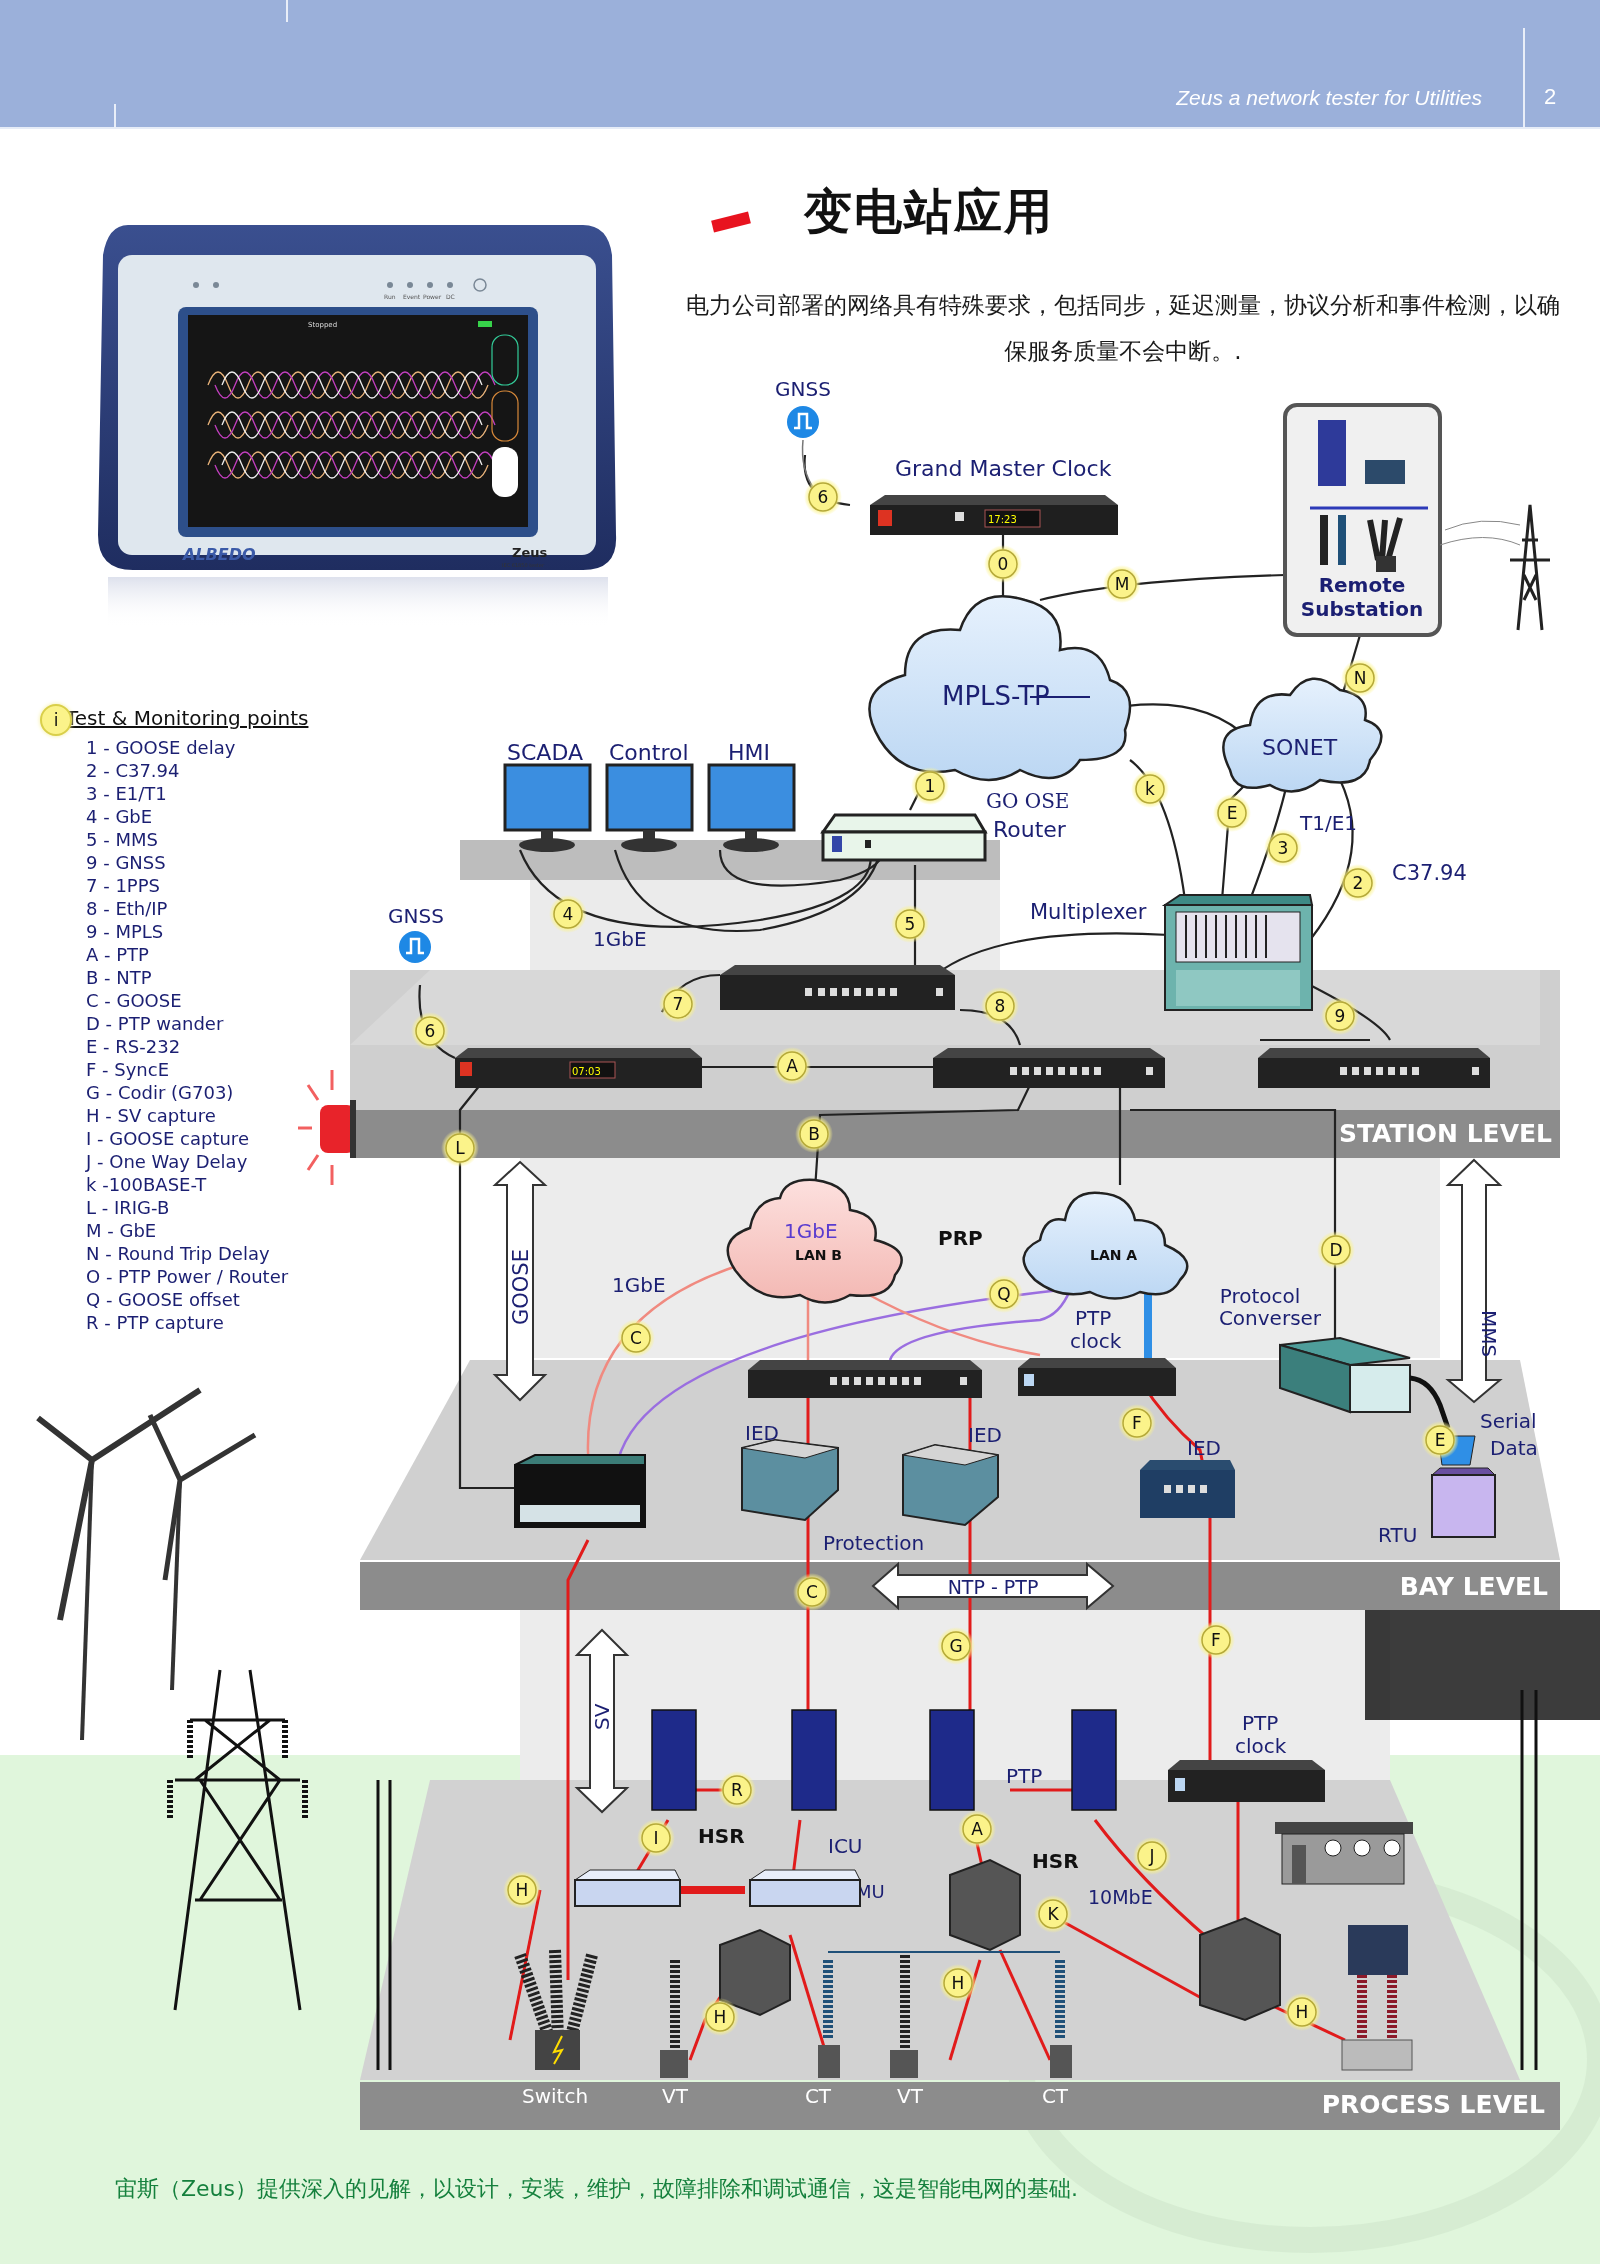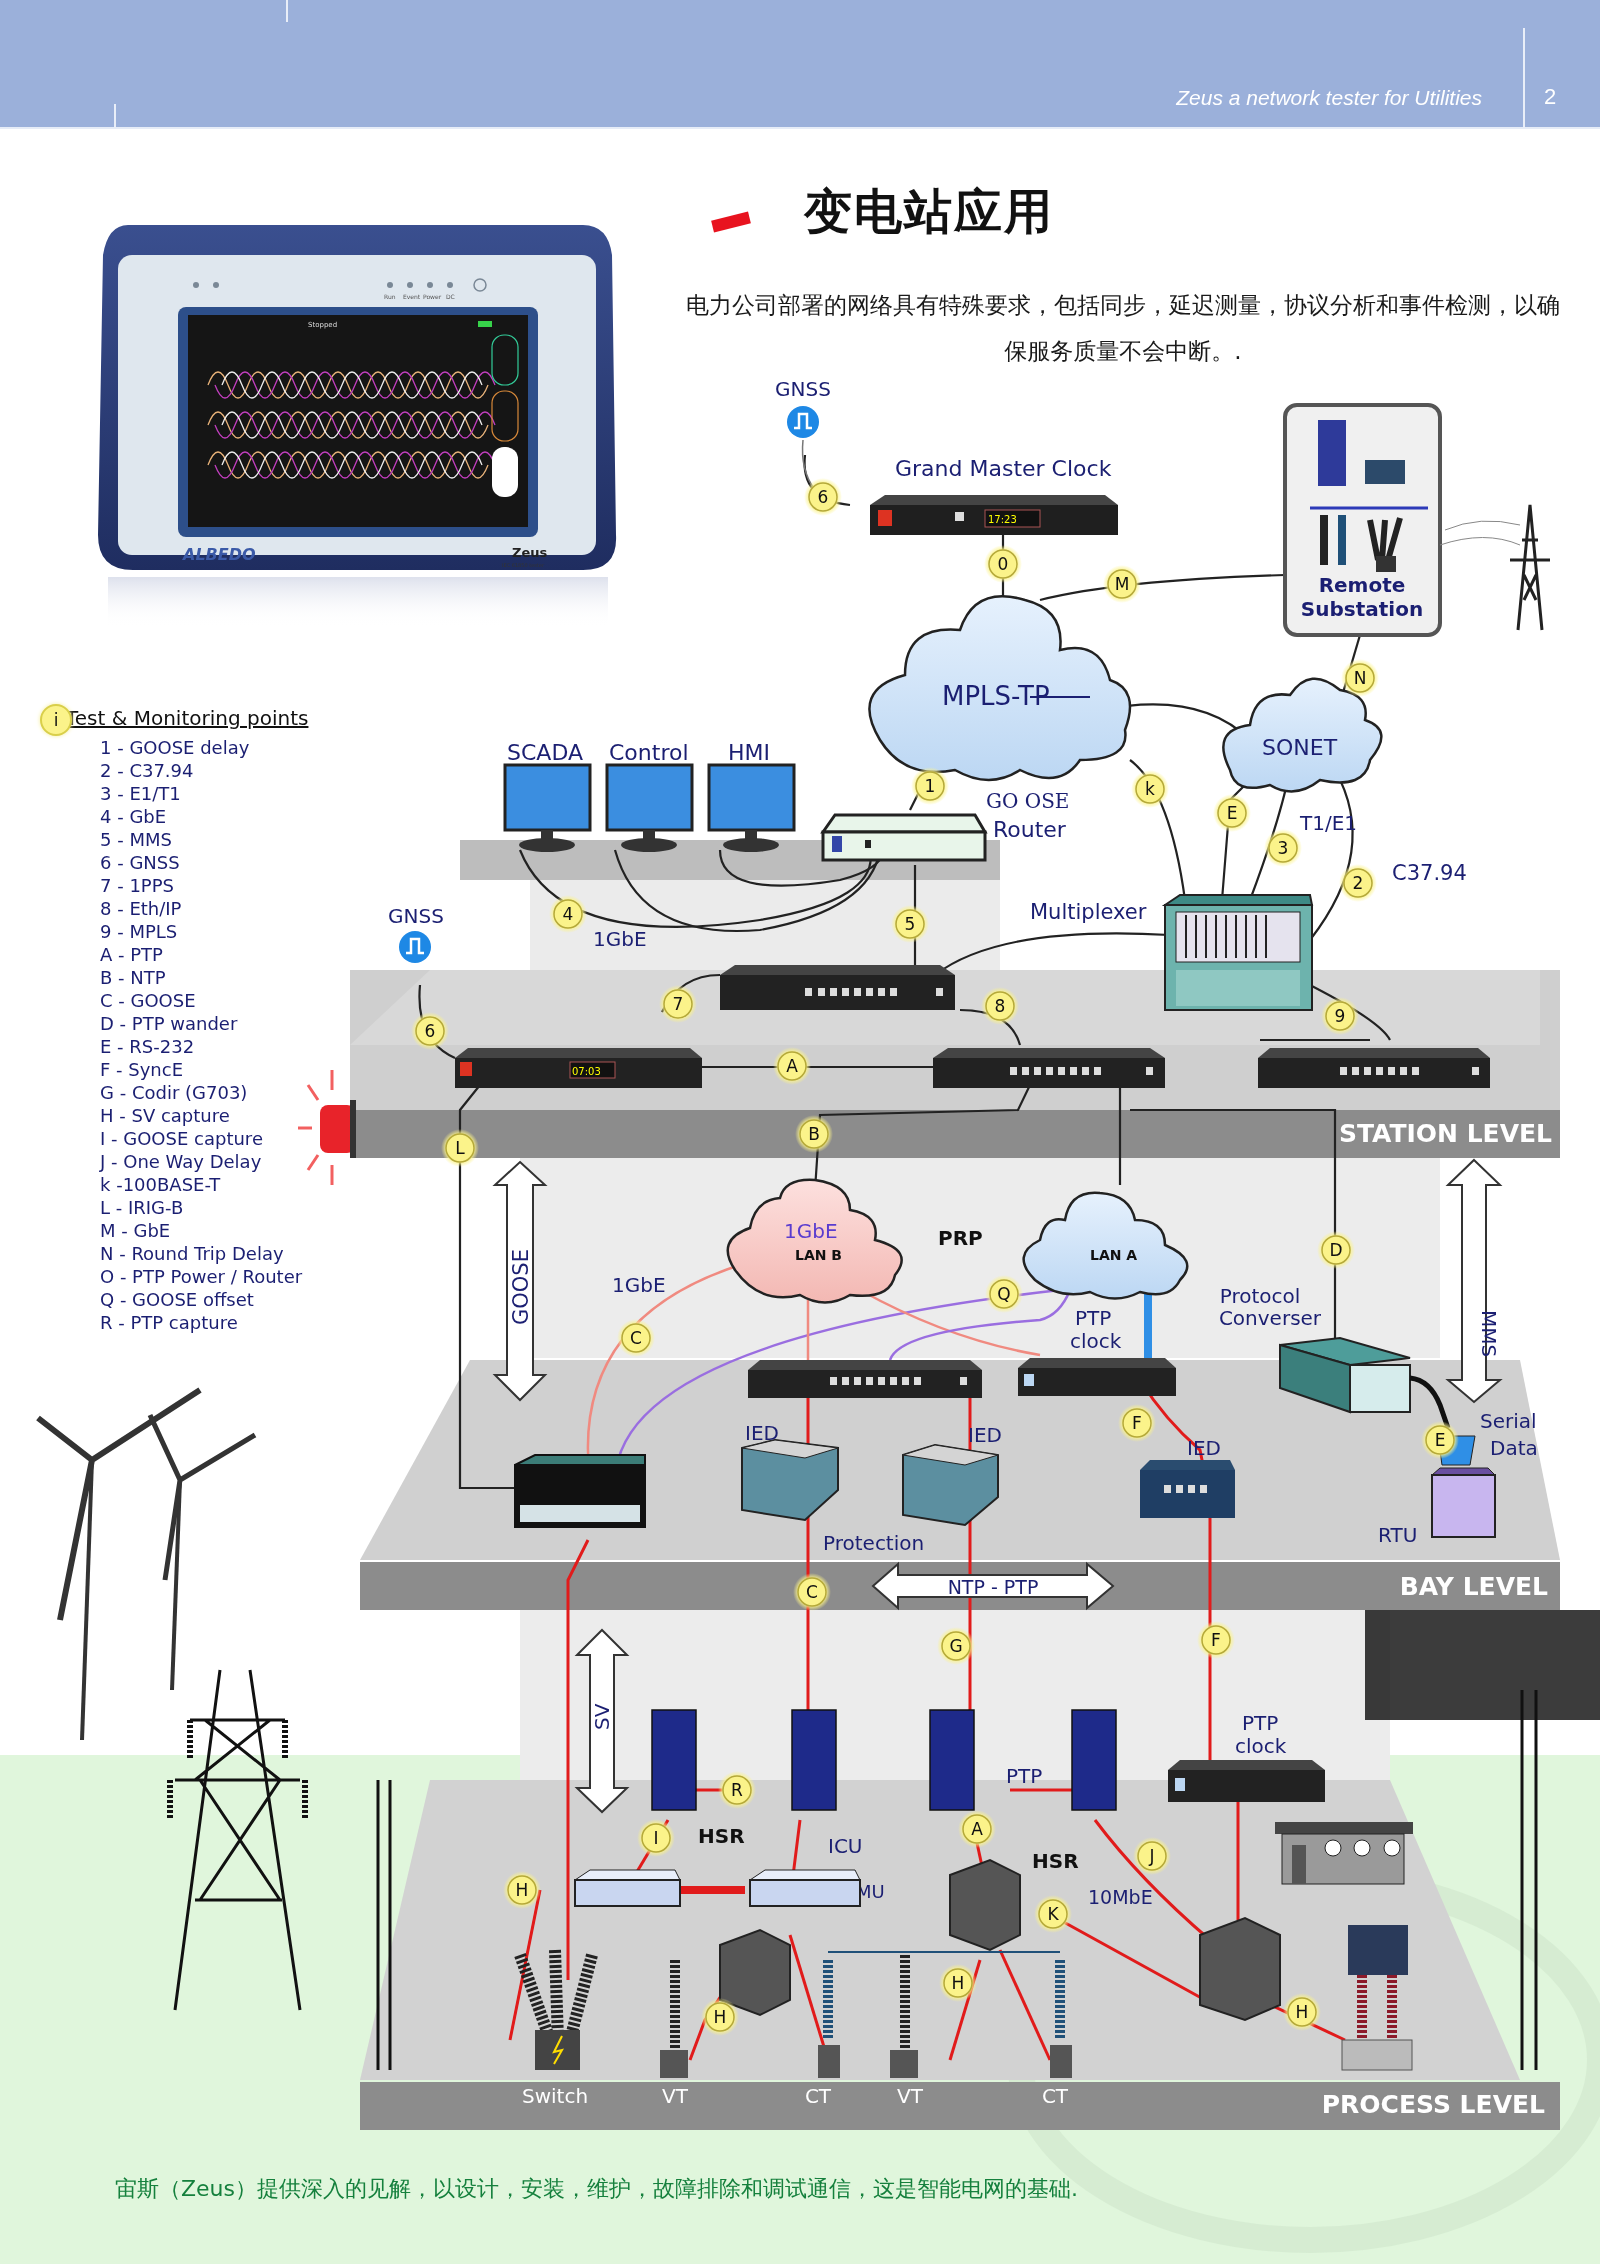--- a/index.html
+++ b/index.html
@@ -9,21 +9,21 @@
   .hdr-title{position:absolute;right:118px;top:86px;color:#fff;font-family:"Liberation Sans",sans-serif;font-style:italic;font-size:21px;}
   .hdr-page{position:absolute;left:1544px;top:84px;color:#fff;font-family:"Liberation Sans",sans-serif;font-size:22px;}
   .title-dash{position:absolute;left:712px;top:216px;width:38px;height:12px;background:#e8131f;transform:rotate(-14deg);}
   .title{position:absolute;left:804px;top:180px;font-size:48px;font-weight:bold;color:#111;letter-spacing:2px;font-family:"DejaVu Sans",sans-serif;}
   .intro{position:absolute;left:683px;top:282px;width:880px;font-size:23px;line-height:46px;color:#1a1a1a;text-align:center;}
   .footer{position:absolute;left:115px;top:2174px;font-size:22px;color:#15803d;}
   .device{position:absolute;left:88px;top:215px;width:540px;height:420px;}
   .legend{position:absolute;left:40px;top:706px;font-family:"DejaVu Sans",sans-serif;color:#1b1f72;}
   .legend-title{font-size:20px;color:#111;text-decoration:underline;margin-left:26px;}
   .legend-i{position:absolute;left:0;top:-2px;width:28px;height:28px;border-radius:50%;background:#fbf38a;border:2px solid #d9cf4a;text-align:center;font-size:17px;line-height:28px;color:#111;box-shadow:0 0 4px #f5ee9c;}
-  .legend ul{list-style:none;margin:6px 0 0 60px;padding:0;}
+  .legend ul{list-style:none;margin:6px 0 0 46px;padding:0;}
   .legend li{font-size:18px;line-height:23px;}
   svg text{font-family:"DejaVu Sans",sans-serif;}
   #diagram{position:absolute;left:0;top:0;}
 </style>
 </head>
 <body>
 
 <div class="header">
   <div class="hdr-line" style="left:286px;top:0;height:22px;"></div>
   <div class="hdr-line" style="left:114px;top:104px;height:24px;"></div>
@@ -88,21 +88,21 @@
 
 <div class="legend">
   <span class="legend-i">i</span>
   <div class="legend-title">Test &amp; Monitoring points</div>
   <ul id="legend-list">
       <li>1 - GOOSE delay</li>
       <li>2 - C37.94</li>
       <li>3 - E1/T1</li>
       <li>4 - GbE</li>
       <li>5 - MMS</li>
-      <li>6 - GNSS</li>
+      <li>9 - GNSS</li>
       <li>7 - 1PPS</li>
       <li>8 - Eth/IP</li>
       <li>9 - MPLS</li>
       <li>A - PTP</li>
       <li>B - NTP</li>
       <li>C - GOOSE</li>
       <li>D - PTP wander</li>
       <li>E - RS-232</li>
       <li>F - SyncE</li>
       <li>G - Codir (G703)</li>

